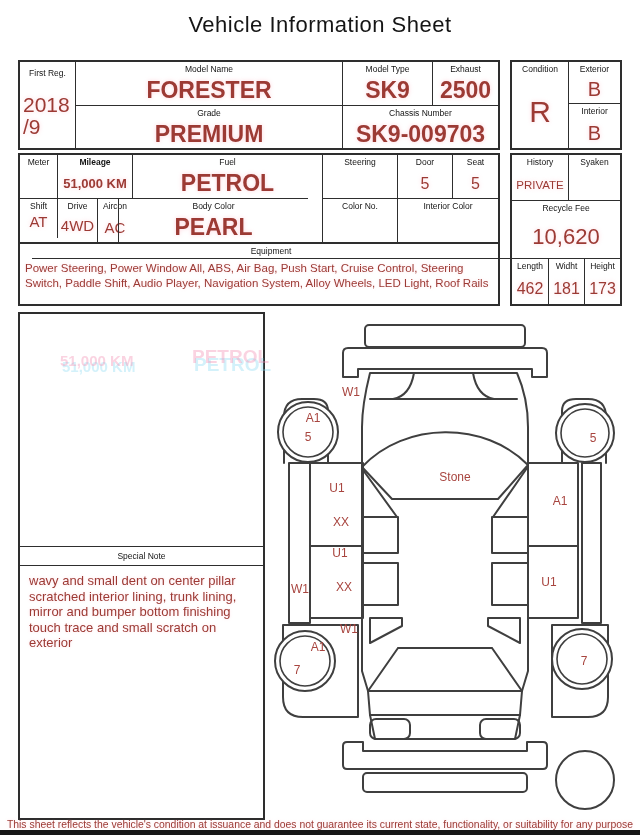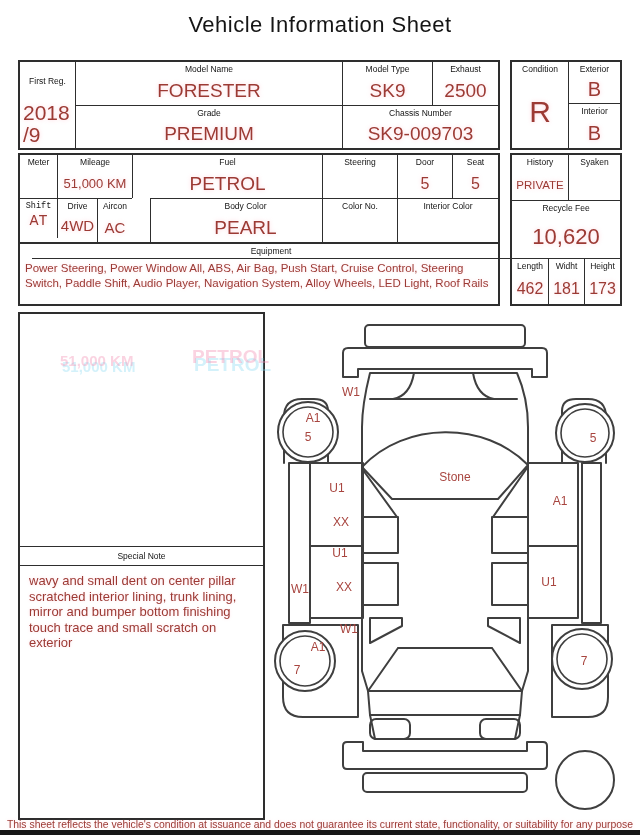--- a/index.html
+++ b/index.html
@@ -8,21 +8,21 @@
   .abs{position:absolute;box-sizing:border-box;}
   .box{border:2px solid #2e2e2e;}
   .cell{position:absolute;box-sizing:border-box;display:flex;flex-direction:column;}
   .bl{border-left:1.5px solid #2e2e2e;}
   .bt{border-top:1.5px solid #2e2e2e;}
   .bb{border-bottom:1.5px solid #2e2e2e;}
   .lab{font-size:8.5px;line-height:14px;height:14px;text-align:center;color:#141414;
        white-space:nowrap;overflow:hidden;flex:0 0 auto;}
   .val{flex:1;display:flex;align-items:center;justify-content:center;color:#9c3a34;
        text-shadow:0 0 4px rgba(255,150,170,.4);white-space:nowrap;}
-  .v19{font-size:19px;} .v22{font-size:22px;} .v16{font-size:16px;} .v15{font-size:15px;}
+  .v19{font-size:23px;font-weight:bold;} .v22{font-size:22px;} .v16{font-size:16px;} .v15{font-size:15px;}
   .v13{font-size:13px;} .v11{font-size:11.5px;} .v30{font-size:30px;} .v20{font-size:20px;}
   .pre{white-space:pre-line;justify-content:flex-start;padding-left:3px;line-height:22px;
        font-size:21px;align-items:center;}
   .title{position:absolute;top:12px;left:0;width:100%;text-align:center;font-size:22px;
          letter-spacing:.5px;color:#151515;}
   .redtext{color:#9c3a34;text-shadow:0 0 3px rgba(255,160,180,.35);}
   .eqtext{font-size:11.5px;line-height:14.5px;padding:2px 5px;text-align:left;}
   .notetext{font-size:13px;line-height:15.5px;padding:7px 8px 0 9px;text-align:left;}
   .footer{position:absolute;top:819px;left:0;width:100%;text-align:center;font-size:10.4px;}
   .botbar{position:absolute;top:830px;left:0;width:640px;height:5px;background:#161616;}
@@ -30,21 +30,21 @@
   svg text{font-family:"Liberation Sans",sans-serif;fill:#a8453f;}
 </style>
 </head>
 <body>
 
 <div class="sheet">
 
   <div class="title">Vehicle Information Sheet</div>
 
   <div class="abs box" style="left:18px;top:60px;width:482px;height:90px;">
-    <div class="cell" style="left:0;top:12px;width:55px;height:86px;">
+    <div class="cell" style="left:0;top:4px;width:55px;height:86px;">
       <div class="lab">First Reg.</div>
       <div class="val pre">2018
 /9</div>
     </div>
     <div class="cell bl" style="left:55px;top:0;width:267px;height:43px;">
       <div class="lab">Model Name</div>
       <div class="val v19">FORESTER</div>
     </div>
     <div class="cell bl" style="left:322px;top:0;width:90px;height:43px;">
       <div class="lab">Model Type</div>
@@ -75,54 +75,54 @@
       <div class="lab bt">Interior</div>
       <div class="val v20">B</div>
     </div>
   </div>
 
   <div class="abs box" style="left:18px;top:153px;width:482px;height:91px;">
     <div class="cell" style="left:0;top:0;width:37px;height:43px;">
       <div class="lab">Meter</div>
       <div class="val v13"></div>
     </div>
-    <div class="cell bl" style="left:37px;top:0;width:75px;height:43px;">
+    <div class="cell bl" style="left:37px;top:0;width:75px;height:43px;font-weight:bold;">
       <div class="lab">Mileage</div>
       <div class="val v13">51,000 KM</div>
     </div>
     <div class="cell bl" style="left:112px;top:0;width:190px;height:43px;">
       <div class="lab">Fuel</div>
       <div class="val v19">PETROL</div>
     </div>
     <div class="cell bl" style="left:302px;top:0;width:75px;height:43px;">
       <div class="lab">Steering</div>
       <div class="val v13"></div>
     </div>
     <div class="cell bl" style="left:377px;top:0;width:55px;height:43px;">
       <div class="lab">Door</div>
       <div class="val v16">5</div>
     </div>
     <div class="cell bl" style="left:432px;top:0;width:46px;height:43px;">
       <div class="lab">Seat</div>
       <div class="val v16">5</div>
     </div>
 
-    <div class="cell bt" style="left:0;top:43px;width:37px;height:31px;font-family:Liberation Mono, monospace;">
+    <div class="cell bt" style="left:0;top:43px;width:37px;height:31px;">
       <div class="lab">Shift</div>
       <div class="val v15">AT</div>
     </div>
     <div class="cell bl bt" style="left:37px;top:43px;width:40px;height:40px;">
       <div class="lab">Drive</div>
       <div class="val v15">4WD</div>
     </div>
     <div class="cell bl bt" style="left:77px;top:43px;width:35px;height:44px;">
       <div class="lab">Aircon</div>
       <div class="val v15">AC</div>
     </div>
-    <div class="cell bl bt" style="left:130px;top:43px;width:190px;height:44px;">
+    <div class="cell bl bt" style="left:98px;top:43px;width:190px;height:44px;">
       <div class="lab">Body Color</div>
       <div class="val v19">PEARL</div>
     </div>
     <div class="cell bl bt" style="left:302px;top:43px;width:75px;height:44px;">
       <div class="lab">Color No.</div>
       <div class="val v13"></div>
     </div>
     <div class="cell bl bt" style="left:377px;top:43px;width:101px;height:44px;">
       <div class="lab">Interior Color</div>
       <div class="val v13"></div>

